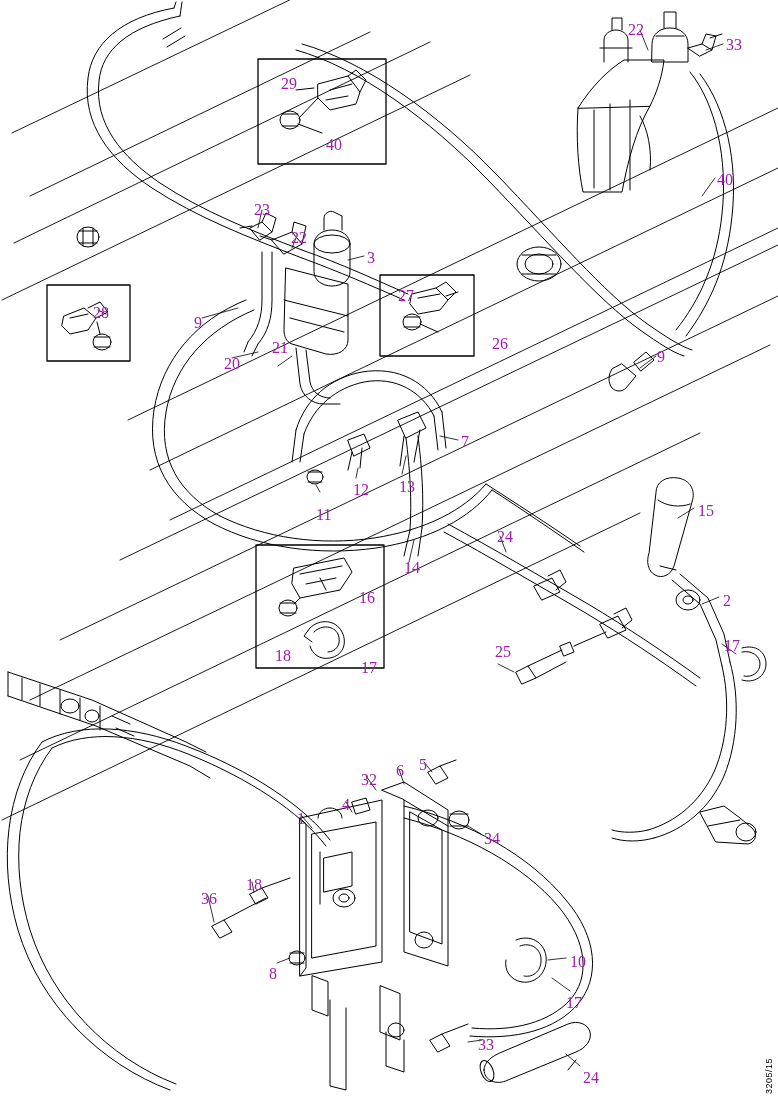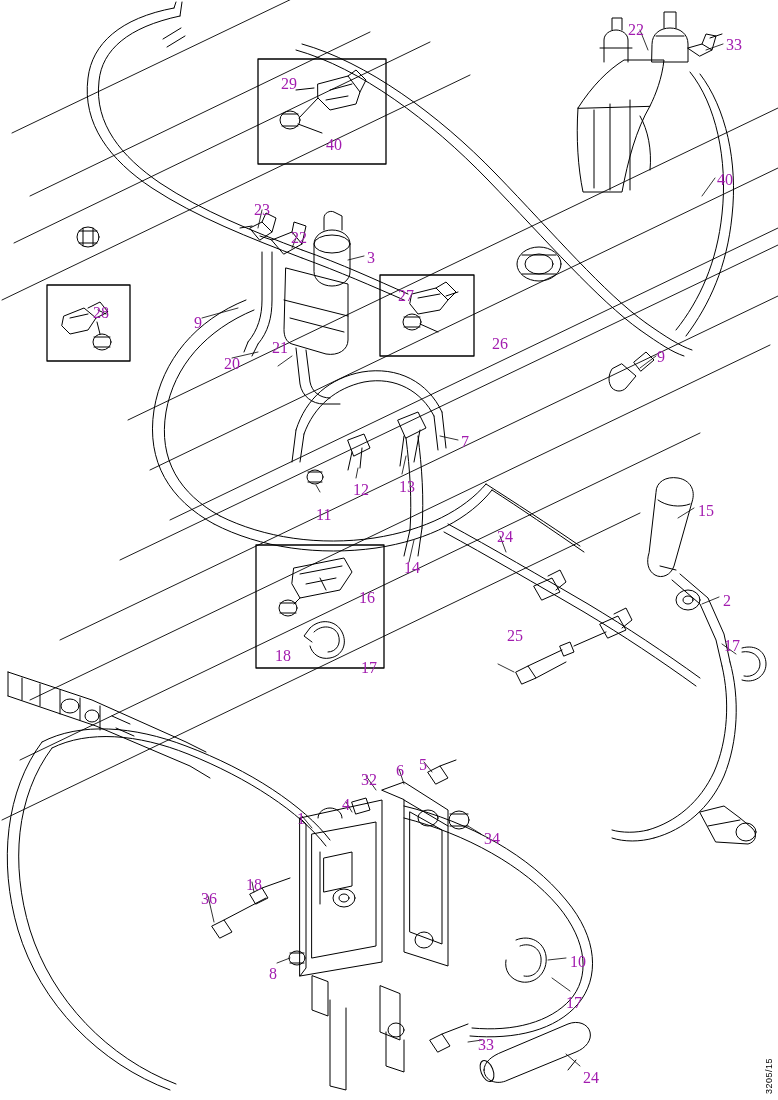--- a/index.html
+++ b/index.html
@@ -361,21 +361,21 @@
   <div class="callout" style="left:353px; top:482px;">12</div>
   <div class="callout" style="left:399px; top:479px;">13</div>
   <div class="callout" style="left:404px; top:560px;">14</div>
   <div class="callout" style="left:497px; top:529px;">24</div>
   <div class="callout" style="left:698px; top:503px;">15</div>
   <div class="callout" style="left:723px; top:593px;">2</div>
   <div class="callout" style="left:724px; top:638px;">17</div>
   <div class="callout" style="left:359px; top:590px;">16</div>
   <div class="callout" style="left:275px; top:648px;">18</div>
   <div class="callout" style="left:361px; top:660px;">17</div>
-  <div class="callout" style="left:495px; top:628px;margin-left:12px;">25</div>
+  <div class="callout" style="left:495px; top:644px;">25</div>
   <div class="callout" style="left:361px; top:772px;">32</div>
   <div class="callout" style="left:396px; top:763px;">6</div>
   <div class="callout" style="left:419px; top:757px;">5</div>
   <div class="callout" style="left:297px; top:811px;">1</div>
   <div class="callout" style="left:342px; top:797px;">4</div>
   <div class="callout" style="left:484px; top:831px;">34</div>
   <div class="callout" style="left:201px; top:891px;">36</div>
   <div class="callout" style="left:246px; top:877px;">18</div>
   <div class="callout" style="left:269px; top:966px;">8</div>
   <div class="callout" style="left:570px; top:954px;">10</div>

